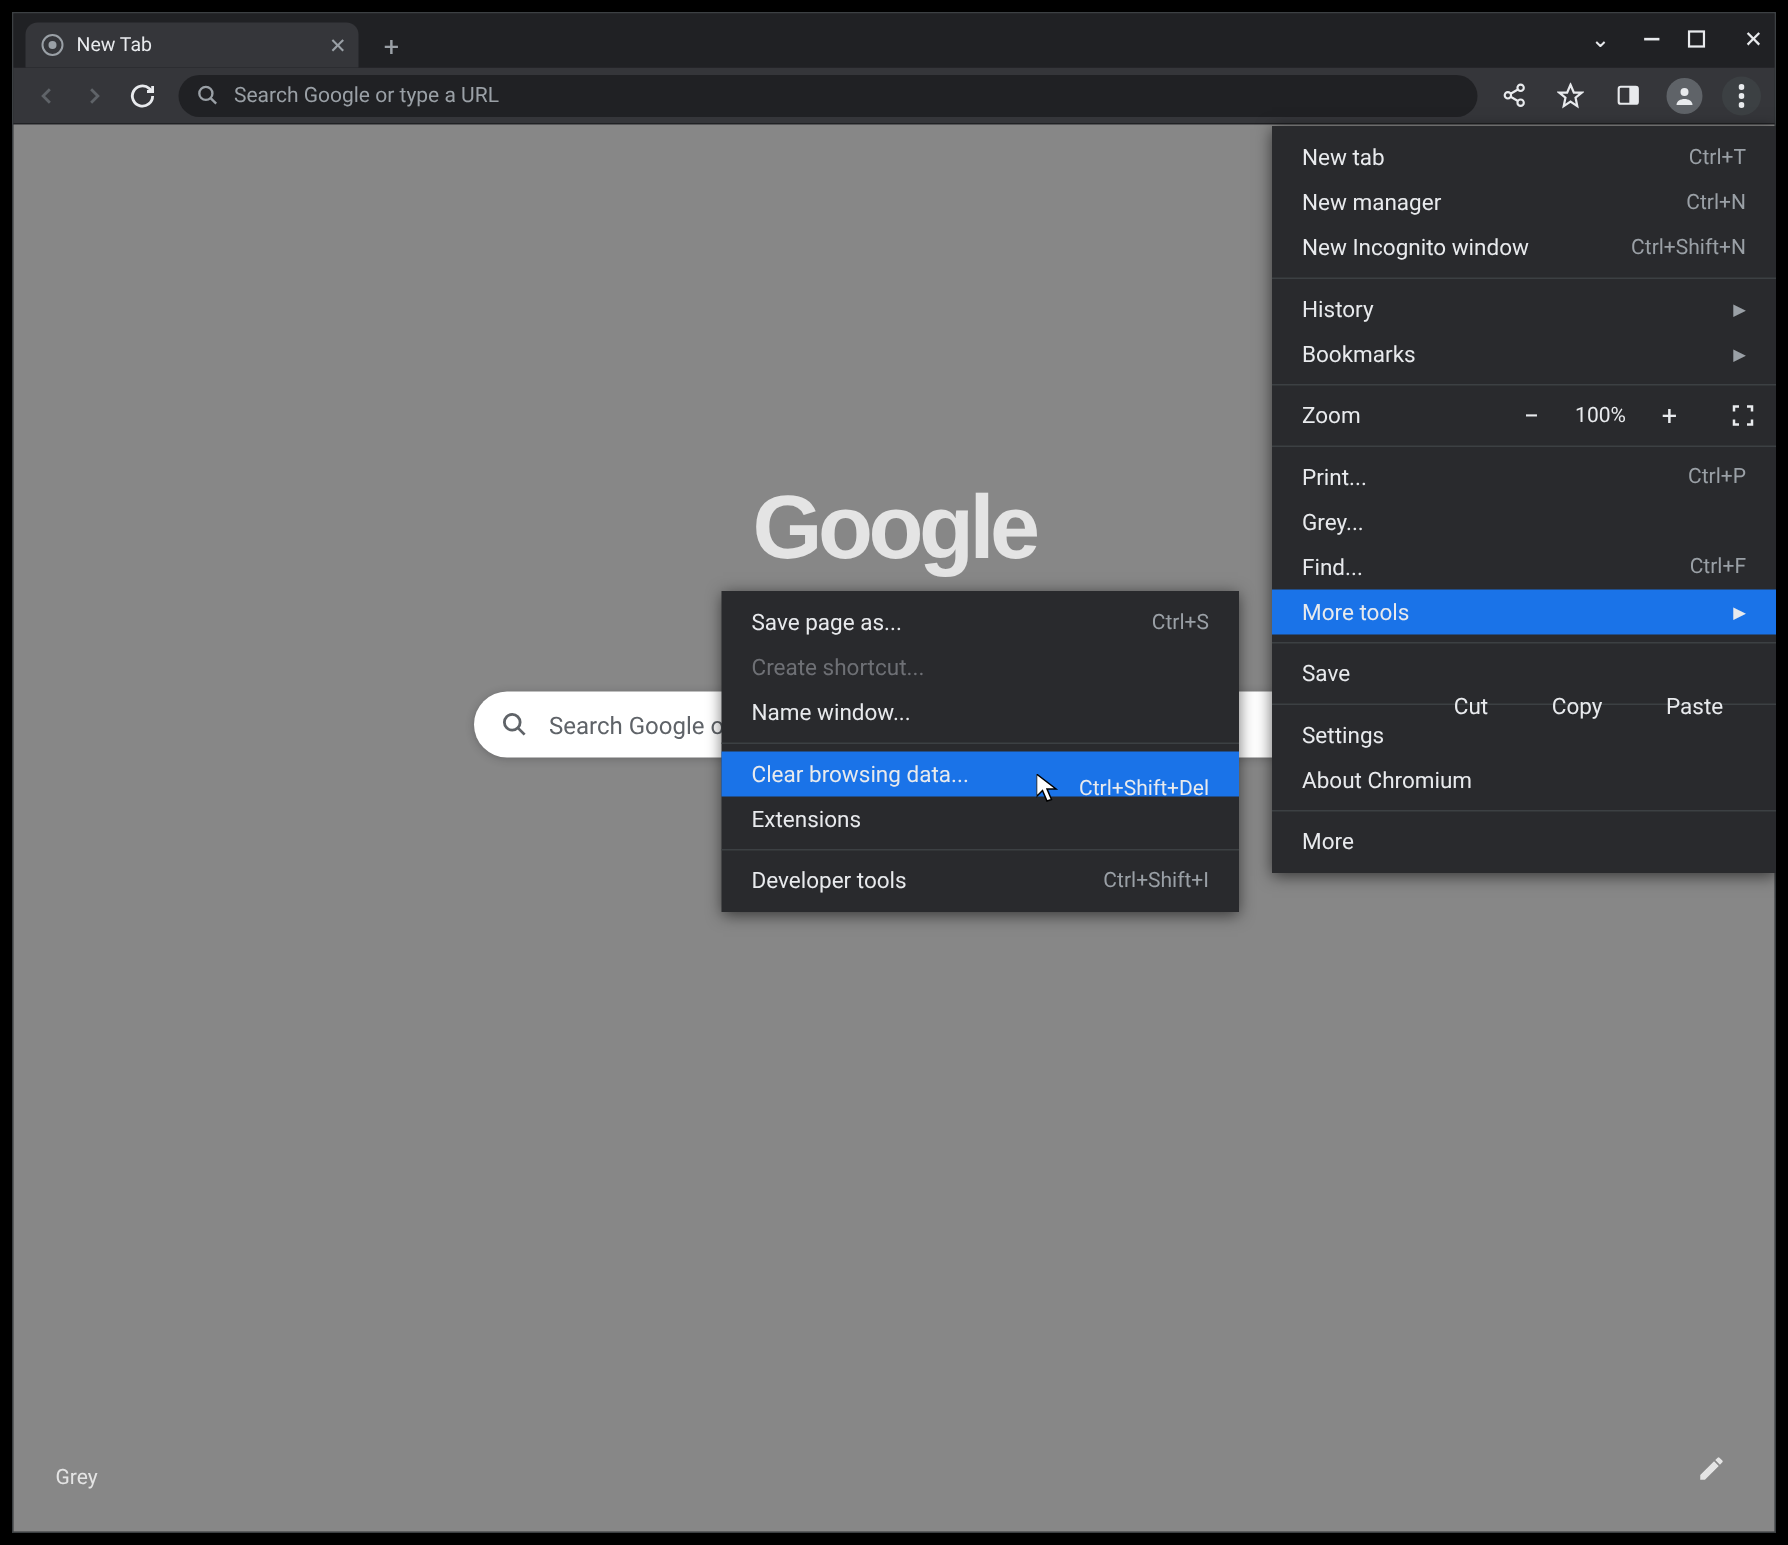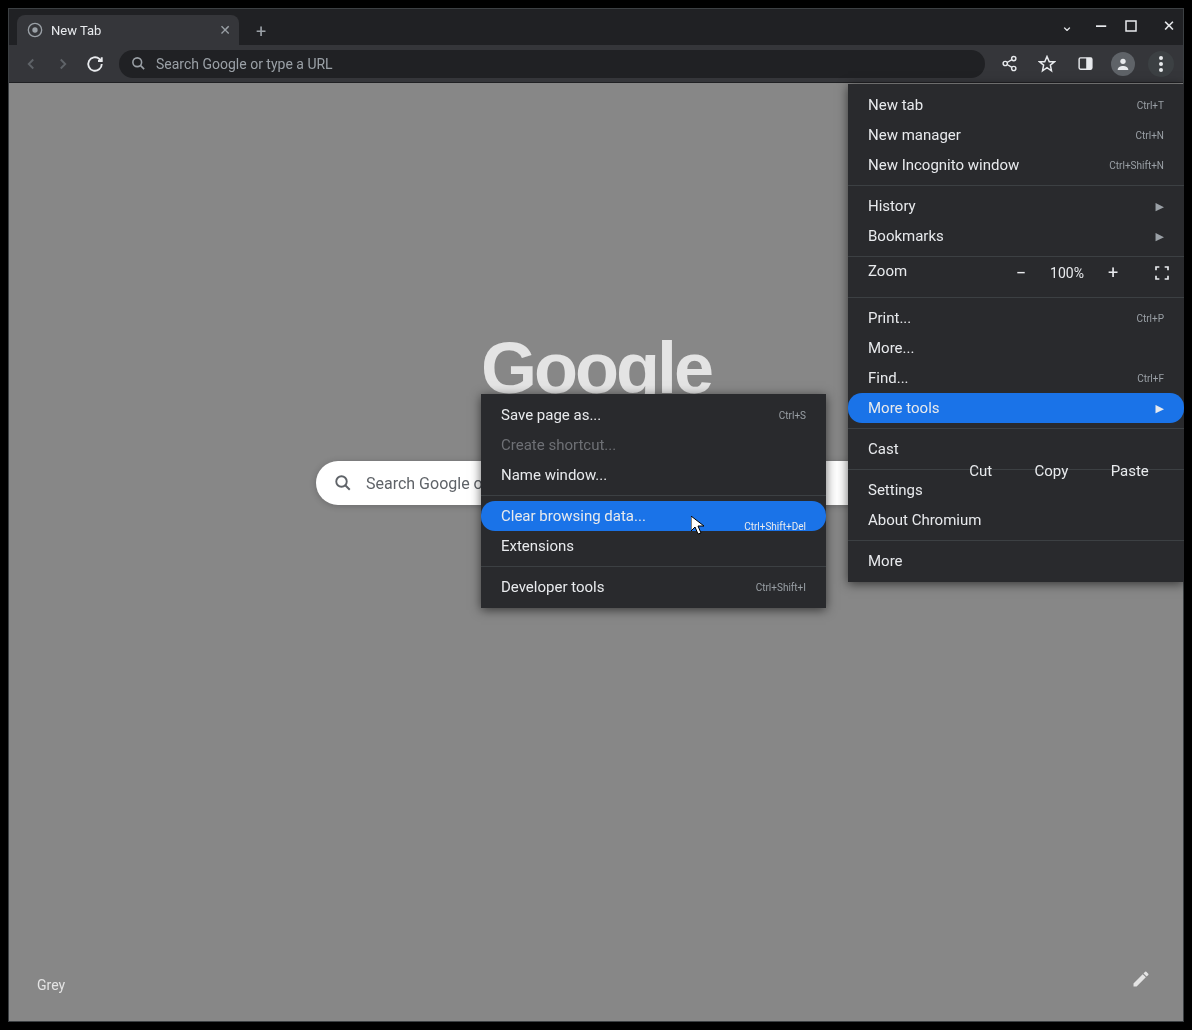--- a/index.html
+++ b/index.html
@@ -19,40 +19,40 @@
 .nav-btn { width: 28px; height: 28px; display: flex; align-items: center; justify-content: center; color: #9aa0a6; cursor: pointer; }
 .nav-btn.disabled { color: #5f6368; }
 .omnibox { flex: 1; height: 28px; background: #202124; border-radius: 14px; display: flex; align-items: center; padding: 0 12px; color: #9aa0a6; font-size: 14px; margin: 0 6px; }
 .omnibox-icon { margin-right: 10px; display: flex; }
 .toolbar-right { display: flex; gap: 10px; align-items: center; }
 .toolbar-icon { width: 28px; height: 28px; display: flex; align-items: center; justify-content: center; color: #e8eaed; cursor: pointer; }
 .avatar-icon { background: #5f6368; border-radius: 50%; width: 24px; height: 24px; display:flex; align-items:center; justify-content:center;}
 .overflow-btn { background: #3c4043; border-radius: 50%; width: 26px; height: 26px; display:flex; align-items:center; justify-content:center; }
 
 .content { flex: 1; background: #878787; position: relative; }
-.google-logo { position: absolute; left: 50%; top: 244px; transform: translateX(-50%); font-size: 72px; font-weight: 700; color: #e4e4e4; letter-spacing: -3px; font-family: "Product Sans", Arial, sans-serif; }
+.google-logo { position: absolute; left: 50%; top: 234px; transform: translateX(-50%); font-size: 60px; font-weight: 700; color: #e4e4e4; letter-spacing: -3px; font-family: "Product Sans", Arial, sans-serif; }
 .searchbar { position: absolute; left: 50%; top: 378px; transform: translateX(-50%); width: 560px; height: 44px; background: #fff; border-radius: 22px; display: flex; align-items: center; padding: 0 18px; color: #5f6368; font-size: 16px; box-shadow: 0 1px 6px rgba(32,33,36,.28); }
 .searchbar-icon { margin-right: 14px; }
 
 .theme-label { position: absolute; left: 28px; bottom: 28px; color: #e4e4e4; font-size: 14px; }
 .edit-btn { position: absolute; right: 24px; bottom: 24px; width: 36px; height: 36px; display:flex; align-items:center; justify-content:center; color: #e4e4e4; cursor:pointer; }
 
 .menu { position: absolute; background: #292a2d; box-shadow: 0 2px 10px rgba(0,0,0,.6); color: #e8eaed; font-size: 15px; padding: 6px 0; }
 .menu-main { right: 8px; top: 84px; width: 336px; }
 .menu-sub { left: 481px; top: 394px; width: 345px; }
 .menu-item { height: 30px; display: flex; align-items: center; justify-content: space-between; padding: 0 20px; cursor: pointer; }
-.menu-item.highlighted { background: #1a73e8; border-radius: 14px; }
+.menu-item.highlighted { background: #1a73e8; }
 .menu-item.disabled { color: #6e7075; cursor: default; }
-.menu-item .shortcut { color: #9aa0a6; font-size: 10px; }
+.menu-item .shortcut { color: #9aa0a6; font-size: 14px; }
 .menu-item.highlighted .shortcut { color: #e8eaed; margin-top: 20px; }
 .menu-sep { height: 1px; background: #3c4043; margin: 5px 0; }
 .menu-item .arrow { color: #9aa0a6; font-size: 11px; }
 .menu-item.highlighted .arrow { color: #e8eaed; }
 
-.zoom-row { height: 30px; display:flex; align-items:flex-start; padding: 0 14px 0 20px; }
+.zoom-row { height: 30px; display:flex; align-items:center; padding: 0 14px 0 20px; }
 .zoom-label { flex: 1; }
 .zoom-ctrl { display:flex; align-items:center; gap: 12px; }
 .zoom-btn { width: 22px; text-align:center; cursor:pointer; color:#e8eaed; font-size:18px; }
 .zoom-val { width: 46px; text-align:center; font-size:14px; }
 .zoom-full { margin-left: 18px; cursor:pointer; }
 
 .edit-row { height: 30px; display: flex; align-items: center; padding: 0 14px 0 20px; }
 .edit-label { width: 80px; }
 .edit-actions { flex:1; display: flex; justify-content: space-around; }
 .edit-actions span { cursor: pointer; margin-top: 44px; }
@@ -209,33 +209,33 @@
           </svg>
       </span>
     </div>
   </div>
   <div class="menu-sep"></div>
   <div class="menu-item">
     <span>Print...</span>
     <span class="shortcut">Ctrl+P</span>
   </div>
   <div class="menu-item">
-    <span>More...</span>
+    <span>Grey...</span>
   </div>
   <div class="menu-item">
     <span>Find...</span>
     <span class="shortcut">Ctrl+F</span>
   </div>
   <div class="menu-item highlighted">
     <span>More tools</span>
     <span class="arrow">▶</span>
   </div>
   <div class="menu-sep"></div>
   <div class="edit-row">
-    <span class="edit-label">Cast</span>
+    <span class="edit-label">Save</span>
     <div class="edit-actions">
       <span>Cut</span>
       <span>Copy</span>
       <span>Paste</span>
     </div>
   </div>
   <div class="menu-sep"></div>
   <div class="menu-item">
     <span>Settings</span>
   </div>

